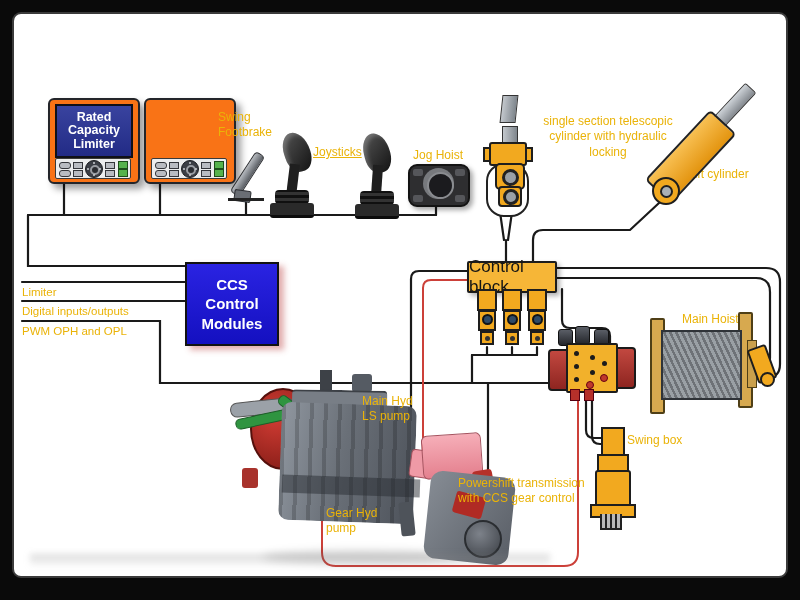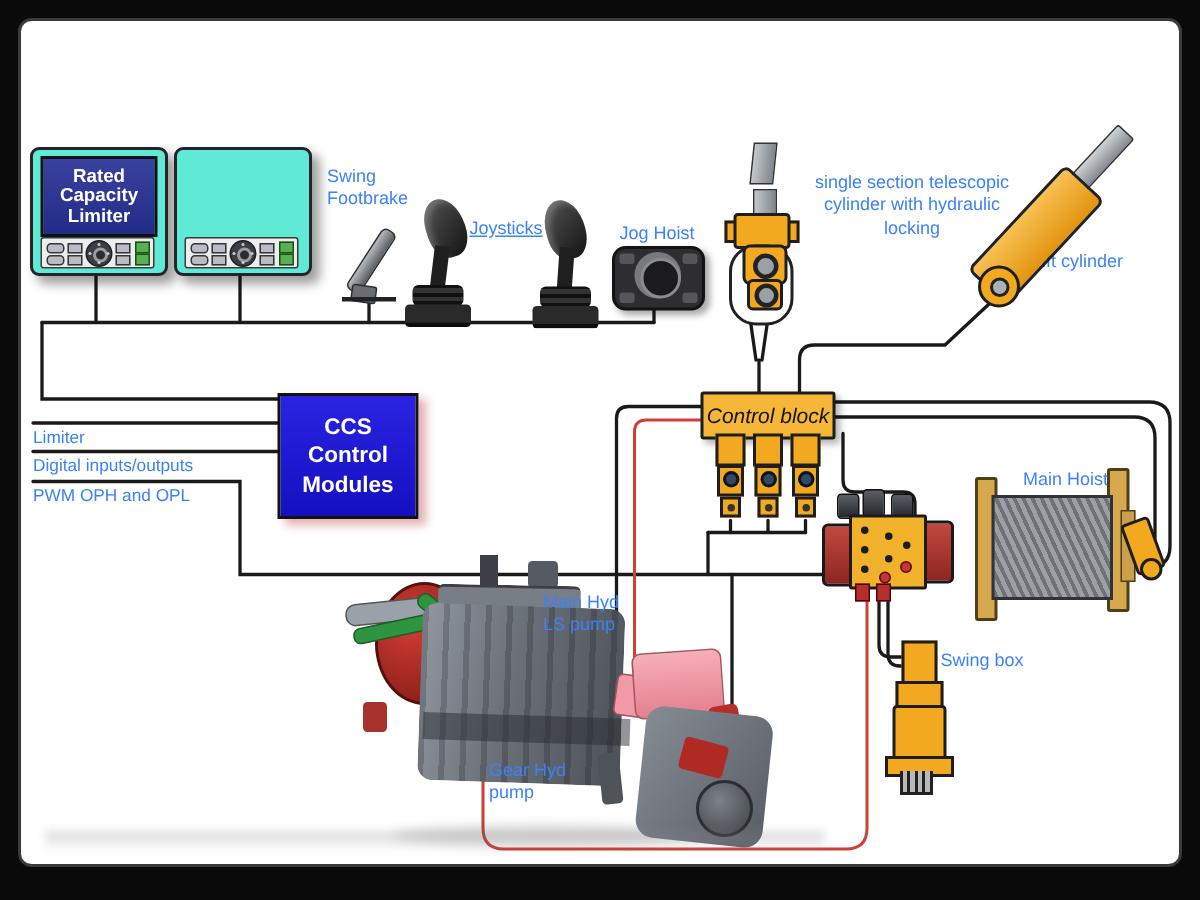--- a/index.html
+++ b/index.html
@@ -1,29 +1,29 @@
 <!DOCTYPE html>
 <html><head>
 <meta charset="utf-8">
 <style>
   html,body{margin:0;padding:0;background:#000;}
   #stage{position:relative;width:800px;height:600px;background:#0a0a0a;overflow:hidden;
          font-family:"Liberation Sans","DejaVu Sans",sans-serif;}
   #paper{position:absolute;left:12px;top:12px;width:772px;height:562px;background:#fff;
          border:2px solid #3b3b3b;border-radius:9px;}
   .abs{position:absolute;}
-  .lbl{position:absolute;color:#3b82f6;font-size:12px;line-height:1.28;white-space:pre-line;}
+  .lbl{position:absolute;color:#eab308;font-size:12px;line-height:1.28;white-space:pre-line;}
   .lbl.c{text-align:center;}
   svg.wires{position:absolute;left:0;top:0;pointer-events:none;}
   svg.wires path{fill:none;stroke:#1a1a1a;stroke-width:2.2;stroke-linecap:round;}
   svg.wires path.red{stroke:#cc4039;stroke-width:2;}
 
   
-  .display{position:absolute;width:88px;height:82px;background:#5eead4;border:2px solid #23252a;
-           border-radius:6px;box-shadow:5px 5px 7px rgba(0,0,0,.38);}
+  .display{position:absolute;width:88px;height:82px;background:#f97316;border:2px solid #23252a;
+           border-radius:6px;box-shadow:5px 5px 7px rgba(0,0,0,.38);margin-left:28px;}
   .screen{position:absolute;left:5px;top:4px;width:74px;height:50px;border:2px solid #101018;
           background:linear-gradient(#39439f,#222b86);color:#fff;font-weight:bold;font-size:12.5px;
           line-height:1.08;text-align:center;white-space:pre-line;display:flex;align-items:center;justify-content:center;}
   .panel{position:absolute;left:5px;top:58px;width:74px;height:19px;background:#ecedee;
          border:1px solid #3a3a3a;border-radius:2px;}
   .pb{position:absolute;background:#b9bcc2;border:1px solid #34363b;}
   .pb.green{background:#56b24c;border-color:#1d4d1a;}
   .dpad{position:absolute;left:29px;top:1px;width:16px;height:16px;border-radius:50%;
         background:#3b3e45;border:1px solid #1c1e22;}
   .dpad i{position:absolute;left:4px;top:4px;width:6px;height:6px;border:2px solid #9a9da3;
@@ -35,23 +35,23 @@
 
   .hole{border-radius:50%;background:#9aa0a6;border:3px solid #222;}
 
   .ccs{position:absolute;left:185px;top:262px;width:90px;height:80px;
        background:linear-gradient(#2a23e2,#1410c0);border:2px solid #121212;color:#fff;
        font-weight:bold;font-size:15px;line-height:1.3;text-align:center;white-space:pre-line;
        display:flex;align-items:center;justify-content:center;
        box-shadow:5px 4px 6px rgba(190,75,75,.45);}
 
   .cblock{position:absolute;left:467px;top:261px;width:86px;height:28px;background:#f6b637;
-          border:2px solid #1c1c1c;border-radius:2px;color:#151515;font-size:14px;
+          border:2px solid #1c1c1c;border-radius:2px;color:#151515;font-size:17px;
           display:flex;align-items:center;justify-content:center;
-          box-shadow:3px 3px 5px rgba(0,0,0,.3);font-style:italic;}
+          box-shadow:3px 3px 5px rgba(0,0,0,.3);}
 
   .valve{position:absolute;width:20px;height:58px;}
   .valve .t{position:absolute;left:0;top:0;width:16px;height:18px;}
   .valve .m{position:absolute;left:1px;top:21px;width:14px;height:17px;}
   .valve .mc{position:absolute;left:2px;top:2px;width:7px;height:7px;border-radius:50%;
              background:#2e4a66;border:2px solid #101418;}
   .valve .b{position:absolute;left:3px;top:42px;width:10px;height:10px;}
   .valve .bc{position:absolute;left:2.5px;top:2.5px;width:5px;height:5px;border-radius:50%;background:#333;}
 
   .cap{background:linear-gradient(#5a5e66,#24262b);border:1px solid #101010;border-radius:3px;}
@@ -295,15 +295,17 @@
     <span class="abs" style="left:195px;top:92px;width:85px;height:88px;background:linear-gradient(120deg,#868c94,#595e66);border-radius:12px;transform:rotate(6deg);"></span>
     <span class="abs" style="left:232px;top:138px;width:34px;height:34px;border-radius:50%;background:radial-gradient(circle at 40% 35%,#7d828a,#3c4046);border:2px solid #2a2d31;"></span>
     <span class="abs" style="left:222px;top:112px;width:30px;height:22px;background:#b02a24;border-radius:3px;transform:rotate(15deg);"></span>
     <span class="abs" style="left:168px;top:120px;width:14px;height:34px;background:#4e535a;border-radius:3px;transform:rotate(-6deg);"></span>
   </div>
 
   <div class="lbl" style="left:362px;top:394px;">Main Hyd
 LS pump</div>
   <div class="lbl" style="left:326px;top:506px;">Gear Hyd
 pump</div>
+  <div class="lbl" style="left:458px;top:476px;">Powershift transmission
+with CCS gear control</div>
 
   <div class="abs" style="left:30px;top:554px;width:520px;height:12px;background:linear-gradient(rgba(130,130,130,.30),rgba(190,190,190,.08));filter:blur(3px);"></div>
 </div>
 
 </body></html>

